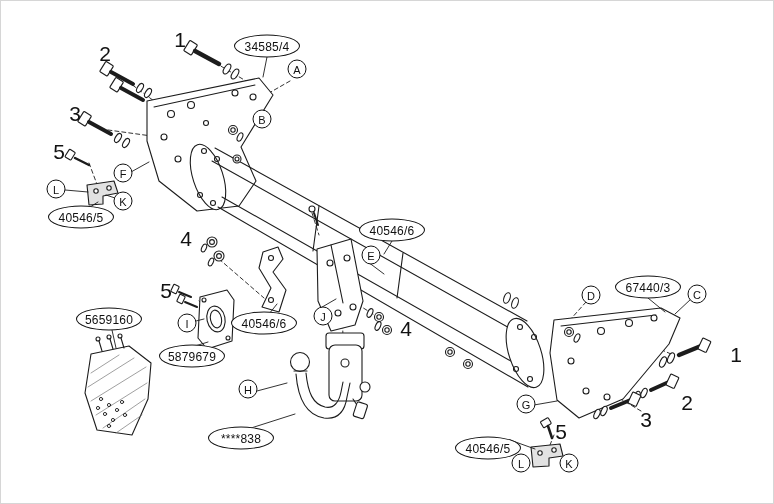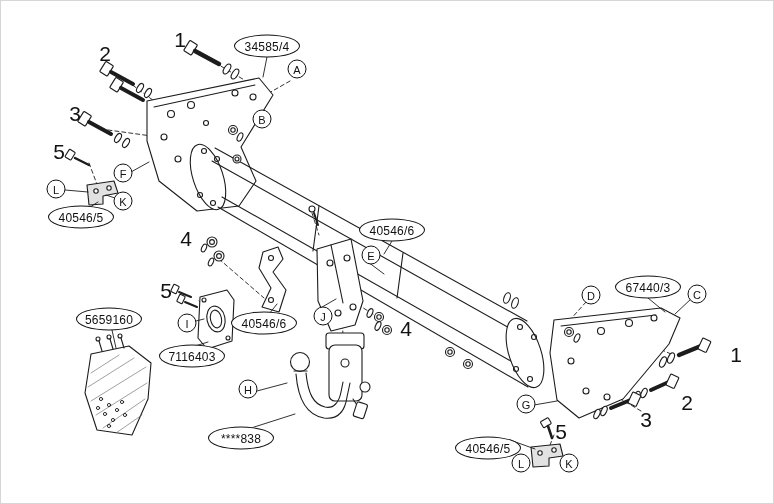--- a/index.html
+++ b/index.html
@@ -294,21 +294,21 @@
   <div class="num" style="left:735px;top:353px">1</div>
   <div class="num" style="left:686px;top:401px">2</div>
   <div class="num" style="left:645px;top:418px">3</div>
   <div class="num" style="left:560px;top:430px">5</div>
 
   <div class="oval" style="left:266px;top:45px">34585/4</div>
   <div class="oval" style="left:80px;top:216px">40546/5</div>
   <div class="oval" style="left:391px;top:229px">40546/6</div>
   <div class="oval" style="left:108px;top:318px">5659160</div>
   <div class="oval" style="left:263px;top:322px">40546/6</div>
-  <div class="oval" style="left:191px;top:355px">7116403</div>
+  <div class="oval" style="left:191px;top:355px">5879679</div>
   <div class="oval" style="left:240px;top:437px">****838</div>
   <div class="oval" style="left:647px;top:286px">67440/3</div>
   <div class="oval" style="left:487px;top:447px">40546/5</div>
 
   <div class="circ" style="left:296px;top:68px">A</div>
   <div class="circ" style="left:261px;top:118px">B</div>
   <div class="circ" style="left:122px;top:172px">F</div>
   <div class="circ" style="left:55px;top:188px">L</div>
   <div class="circ" style="left:122px;top:200px">K</div>
   <div class="circ" style="left:370px;top:254px">E</div>

